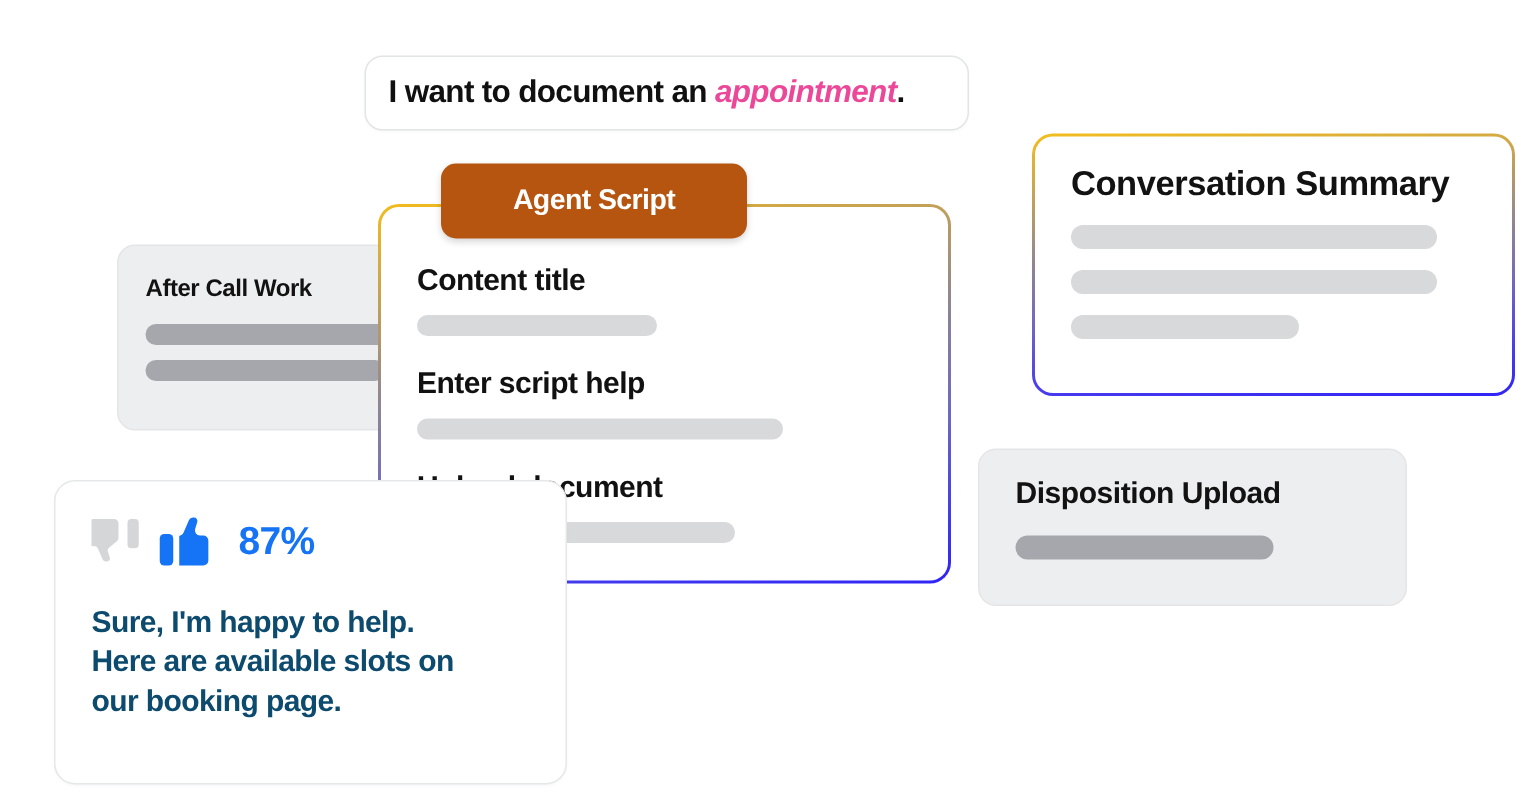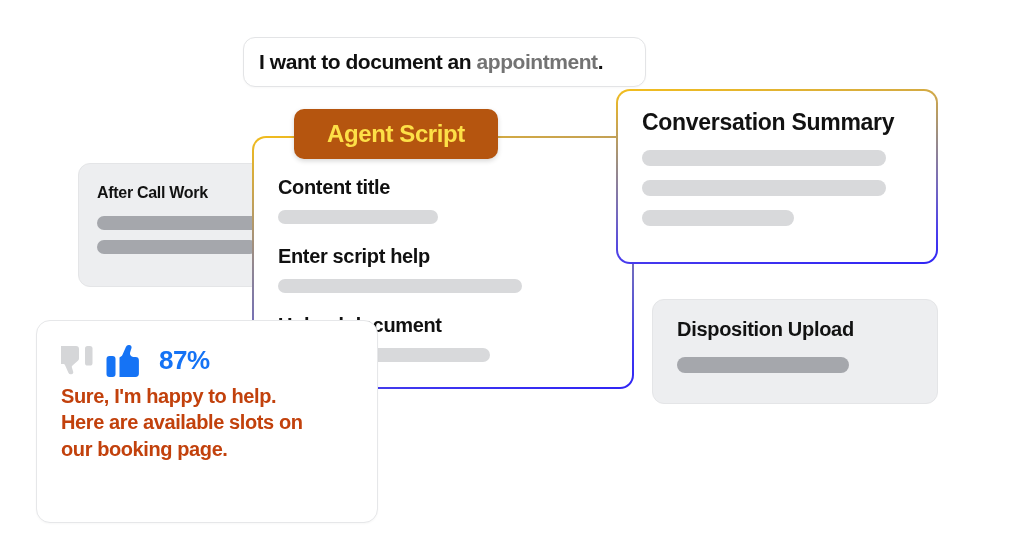--- a/index.html
+++ b/index.html
@@ -48,21 +48,21 @@
     padding: 0 15px;
     box-shadow: 0 1px 2px rgba(0,0,0,0.03);
   }
   #prompt-bubble .line {
     font-size: 21px;
     font-weight: 700;
     color: #101010;
     letter-spacing: -0.45px;
     white-space: nowrap;
   }
-  #prompt-bubble .hl { color: #737373; }
+  #prompt-bubble .hl { color: #ec4899; font-style: italic; }
 
   
   #after-call-work {
     left: 78px;
     top: 163px;
     width: 198px;
     height: 124px;
     background: #EDEEF0;
     border: 1px solid #E4E5E7;
     border-radius: 12px;
@@ -126,29 +126,29 @@
     width: 204px;
     height: 50px;
     background: #B5550F;
     border-radius: 10px;
     display: flex;
     align-items: center;
     justify-content: center;
     box-shadow: 0 2px 5px rgba(0,0,0,0.16);
   }
   #agent-script-badge .badge-text {
-    color: #fde047;
-    font-size: 24px;
+    color: #ffffff;
+    font-size: 19px;
     font-weight: 700;
     letter-spacing: -0.4px;
   }
 
   
   #conversation-summary-card {
-    left: 616px;
+    left: 688px;
     top: 89px;
     width: 322px;
     height: 175px;
     border-radius: 14px;
     padding: 2px;
     background:
       linear-gradient(175deg,
         #F3BE1C 0%,
         #D0A848 16%,
         #9A8D86 38%,
@@ -211,24 +211,24 @@
     height: 44px;
   }
   #rating-row .pct {
     font-size: 26px;
     font-weight: 700;
     color: #1573F5;
     letter-spacing: -0.5px;
     margin-left: 6px;
   }
   #agent-reply-text {
-    margin-top: 1px;
+    margin-top: 20px;
     font-size: 20px;
     font-weight: 700;
-    color: #c2410c;
+    color: #0c4a6e;
     line-height: 1.32;
     letter-spacing: -0.4px;
     white-space: pre-line;
   }
 </style>
 </head>
 <body>
 
 <div id="stage">
 

